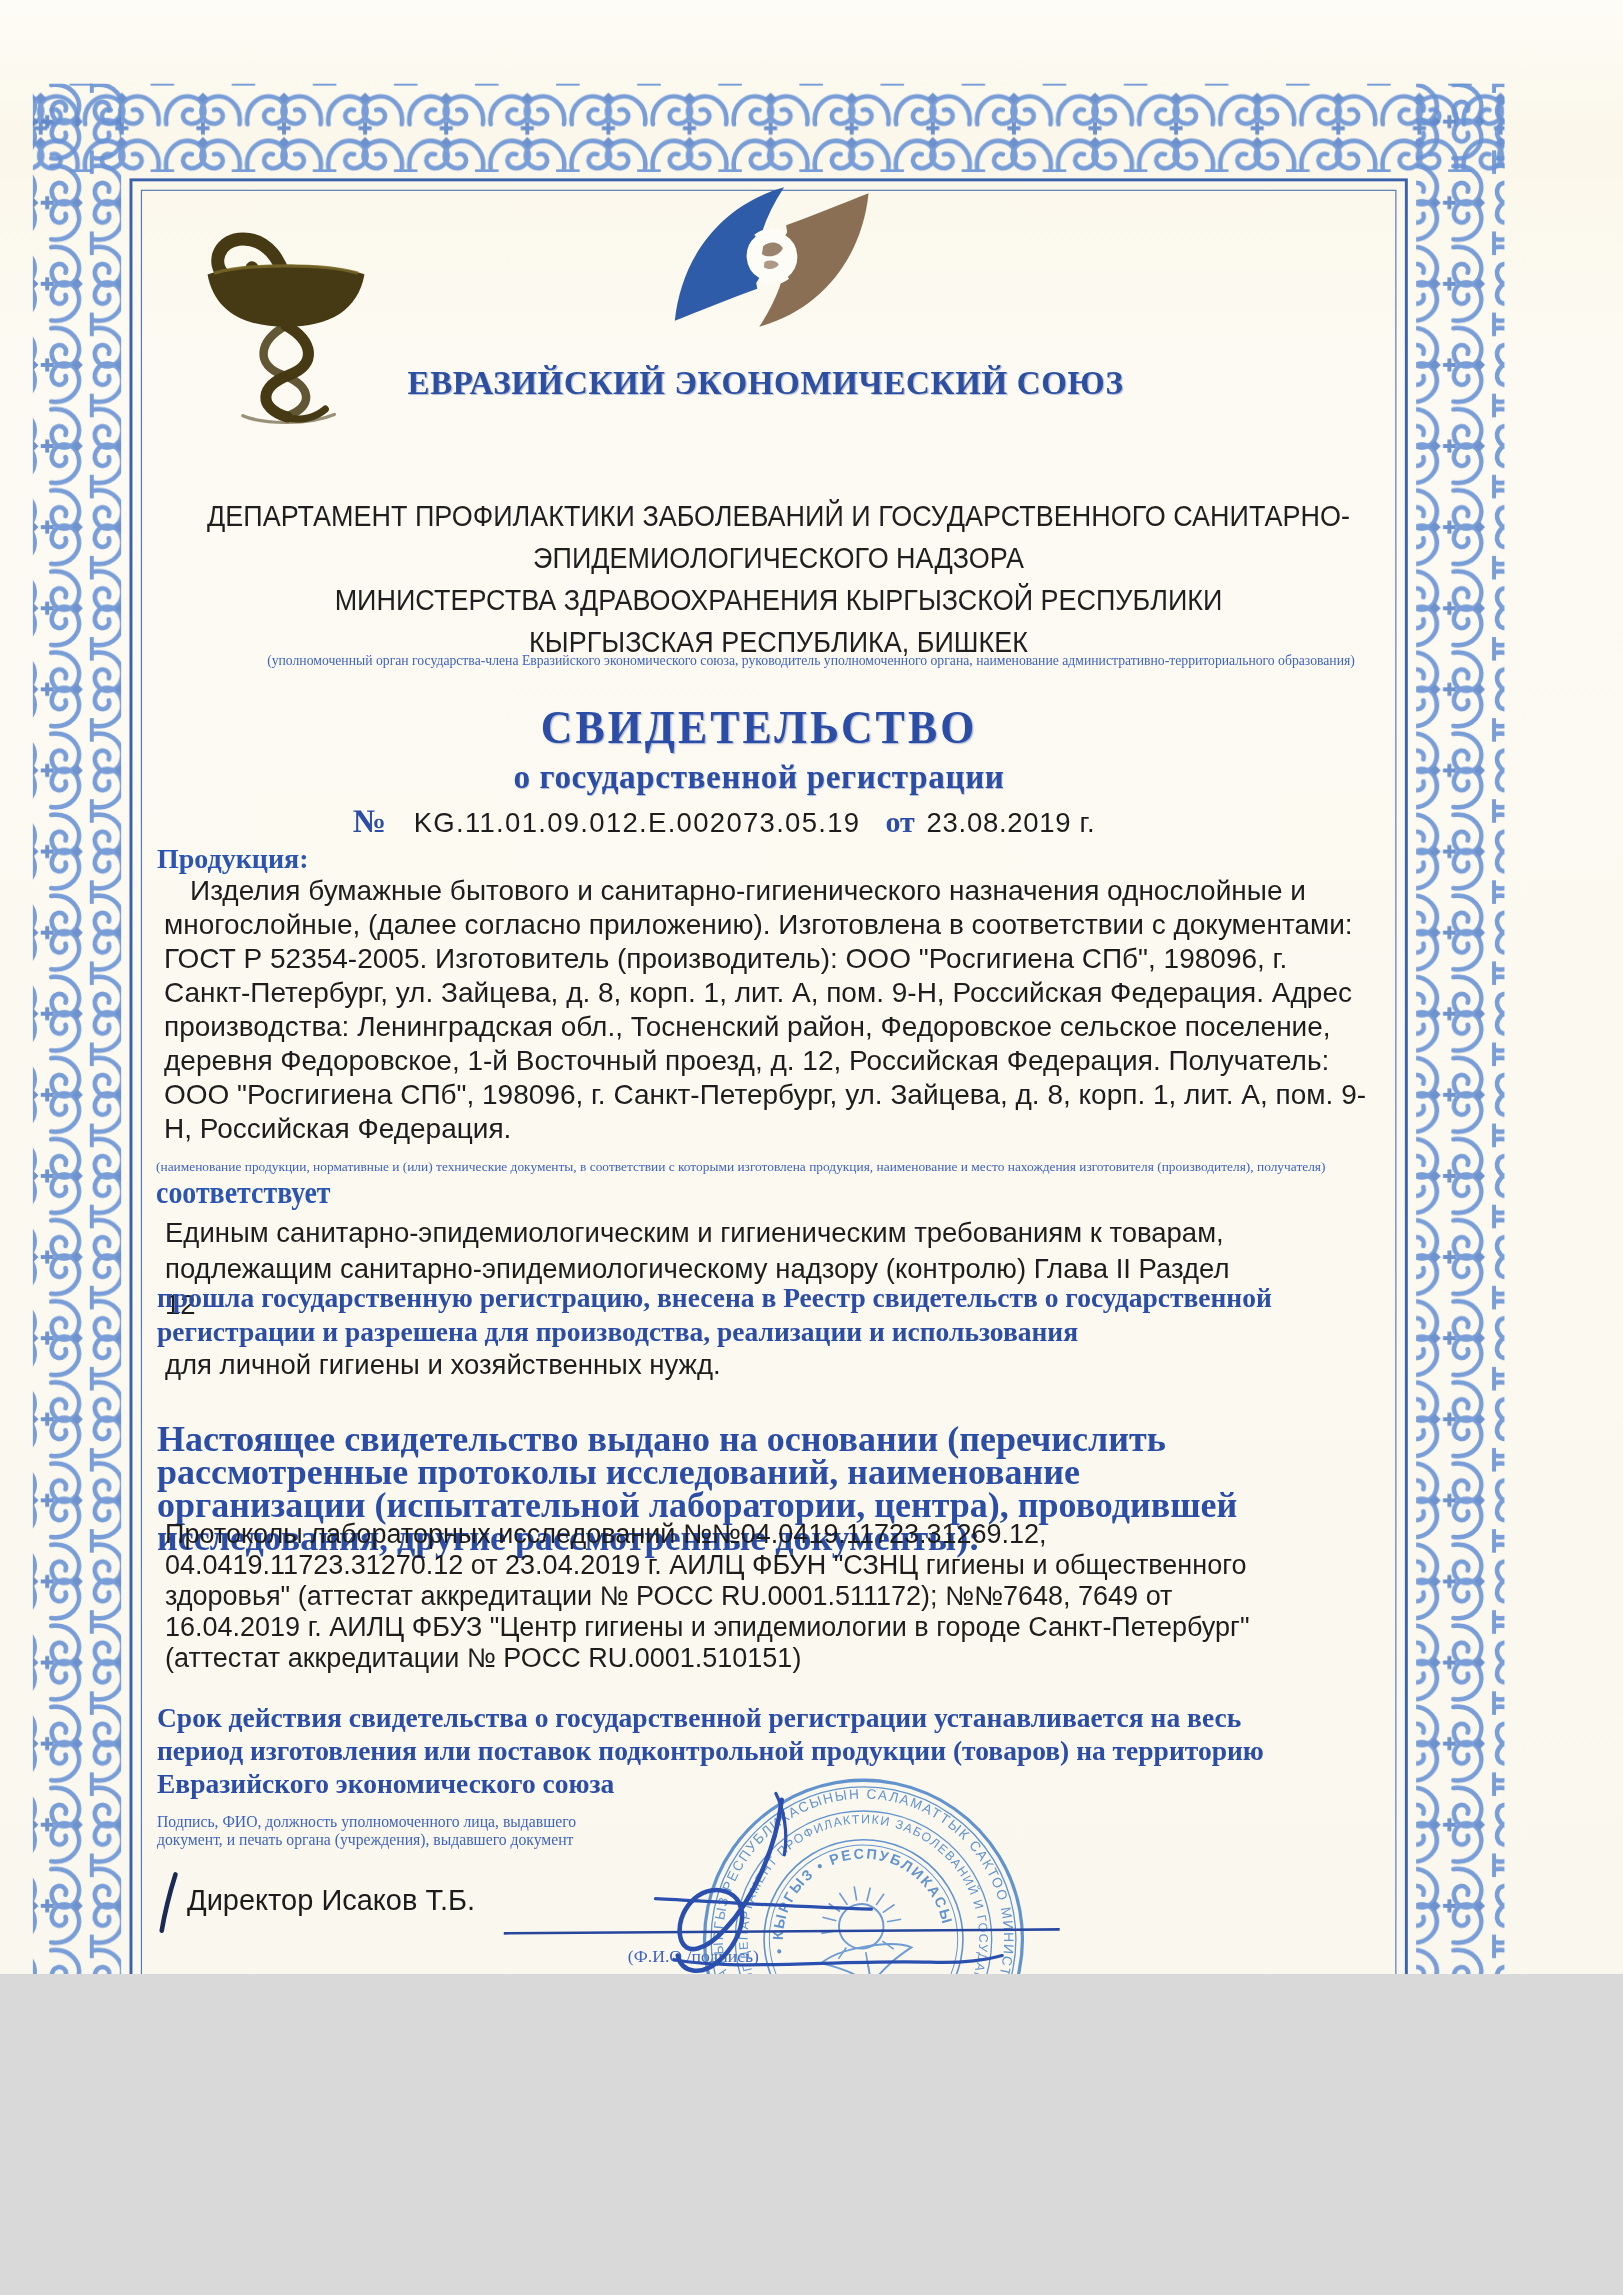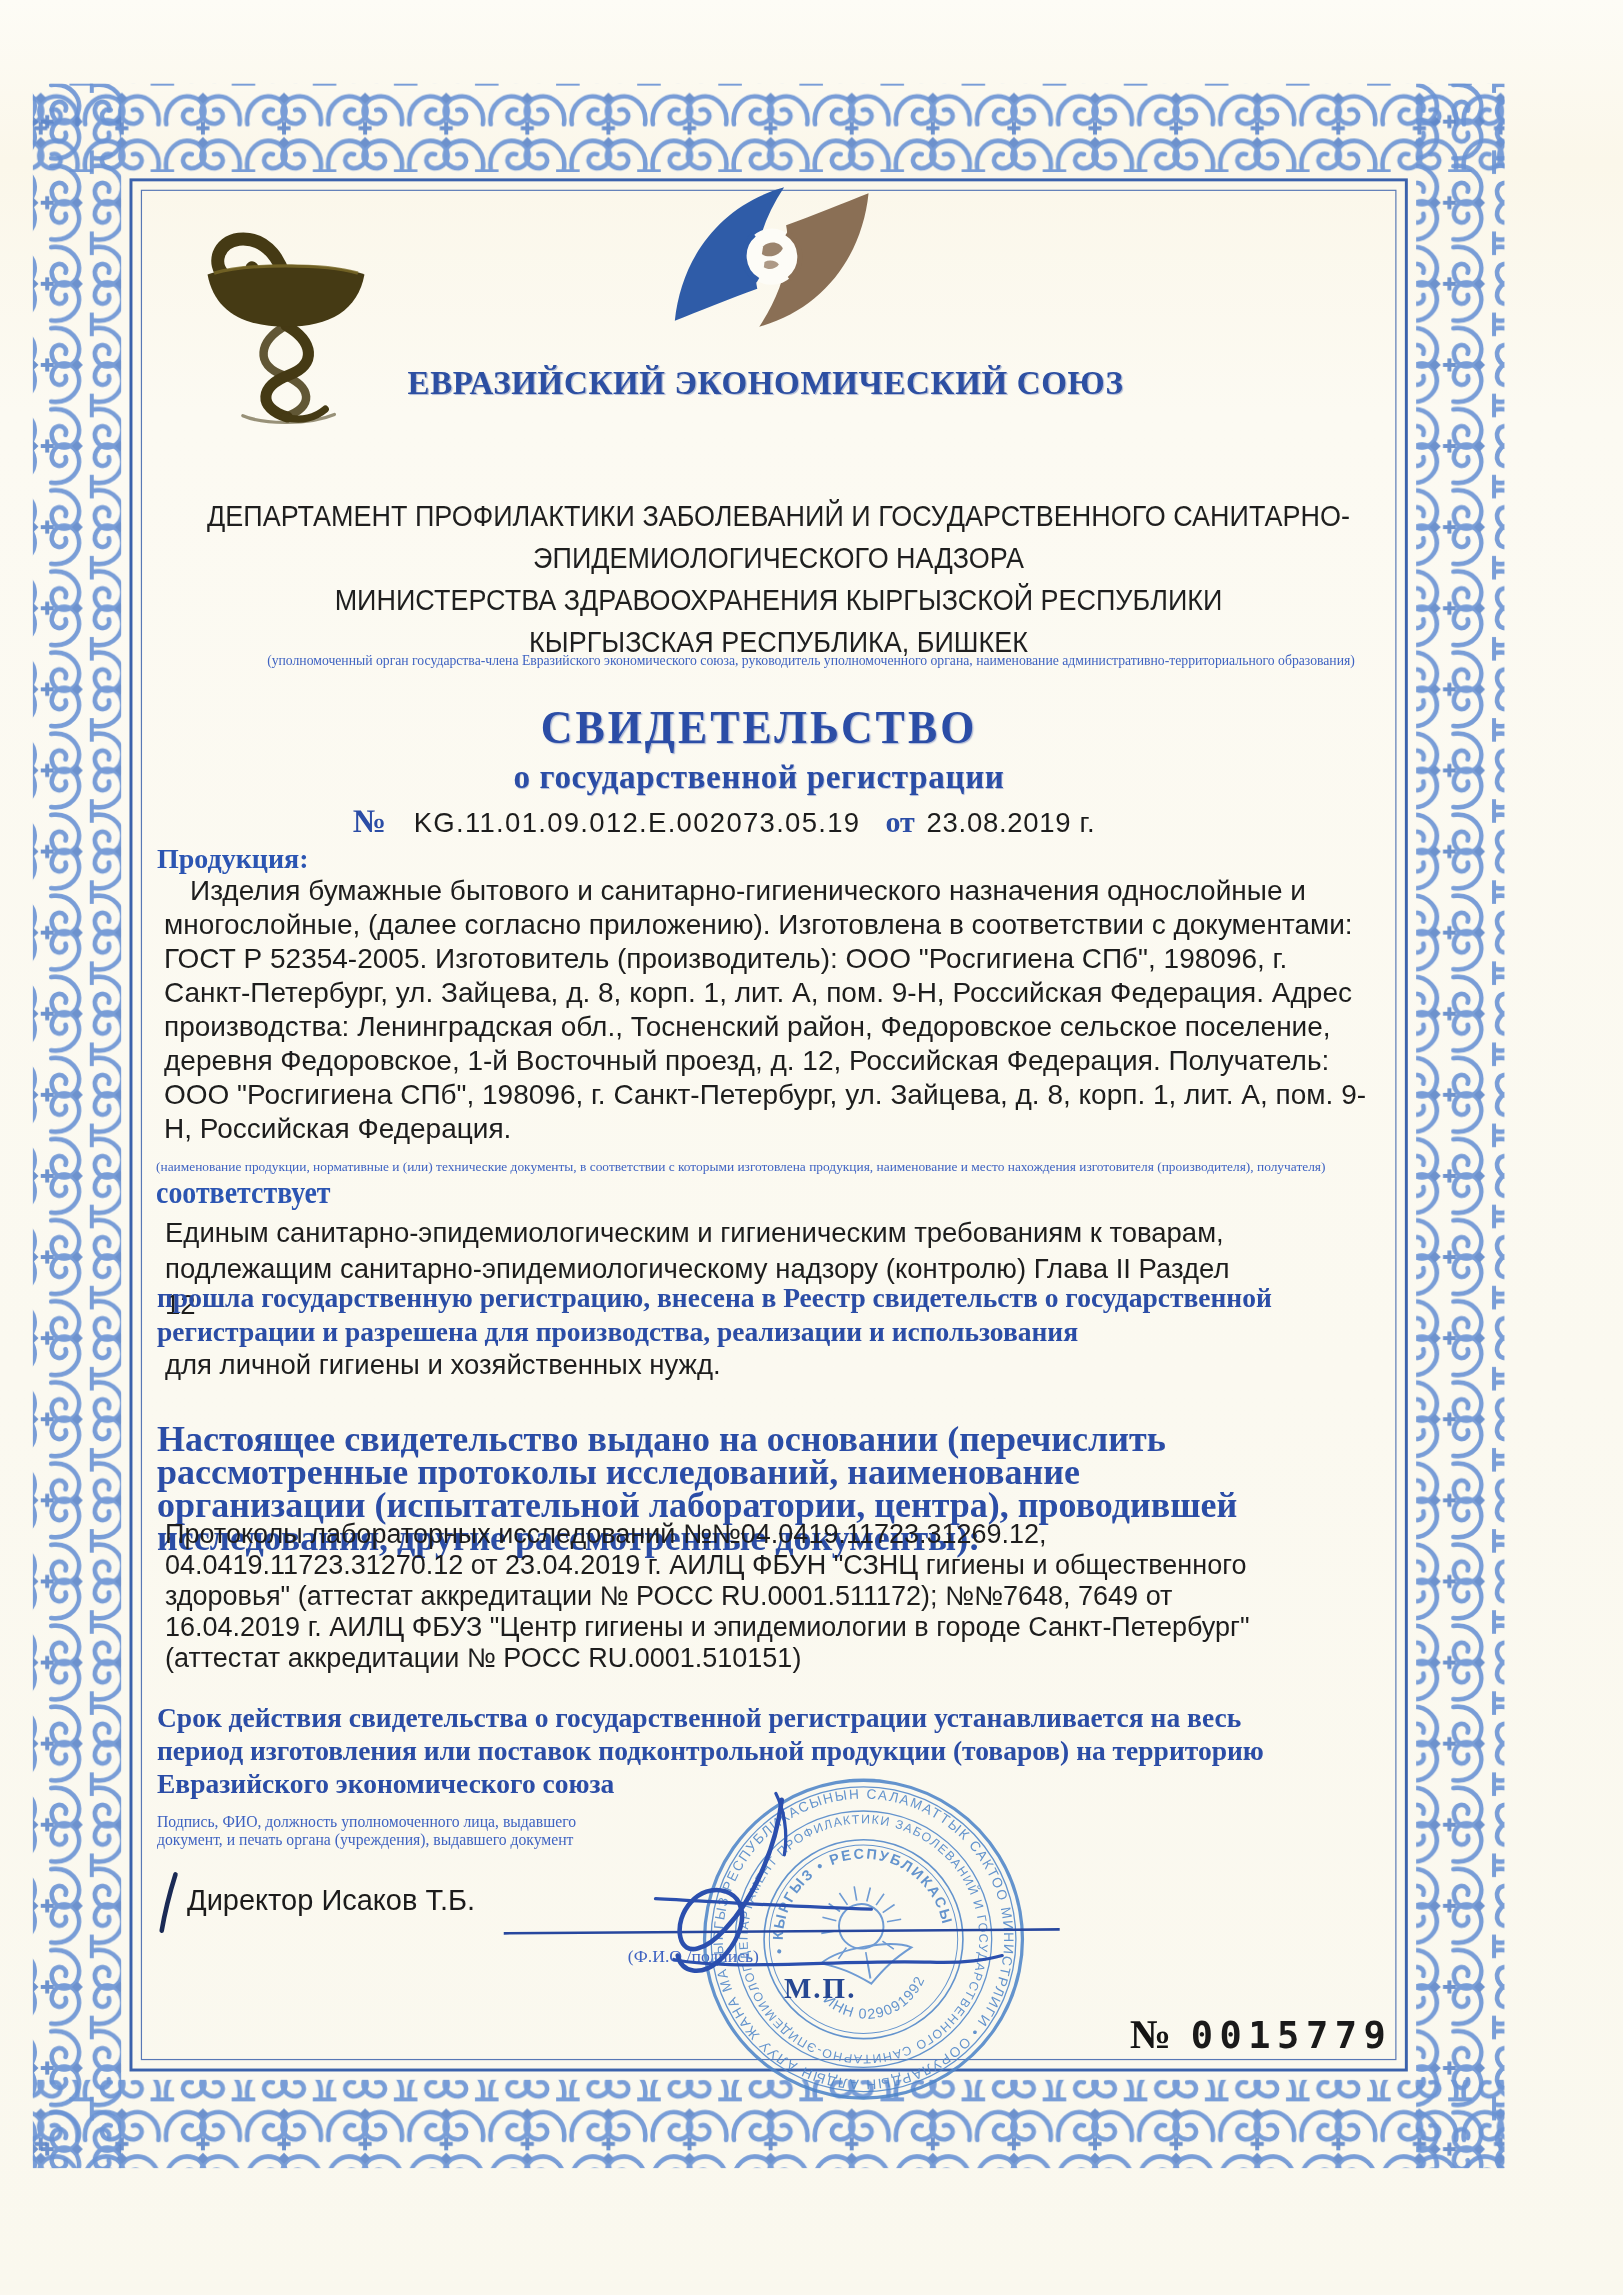--- a/index.html
+++ b/index.html
@@ -1,18 +1,18 @@
 <!DOCTYPE html>
 <html style="font-size:10.5px"><head>
 <meta charset="utf-8">
 <style>
   html,body{margin:0;padding:0;background:#d9d9d9;}
   .page{
     position:relative;
-    width:1623px;height:2295px;
+    width:1623px;height:1974px;
     margin:0 auto;
     background:linear-gradient(180deg,#fdfcf6 0%,#fbf7ea 7%,#fcfaf2 18%,#fbf9f0 60%,#faf8ee 100%);
     overflow:hidden;
     font-family:"Liberation Serif",serif;
   }
   .abs{position:absolute;}
   .frame-svg{left:0;top:0;width:1623px;height:2295px;}
 
   .union-title{
     left:157px;top:364px;width:1217px;

